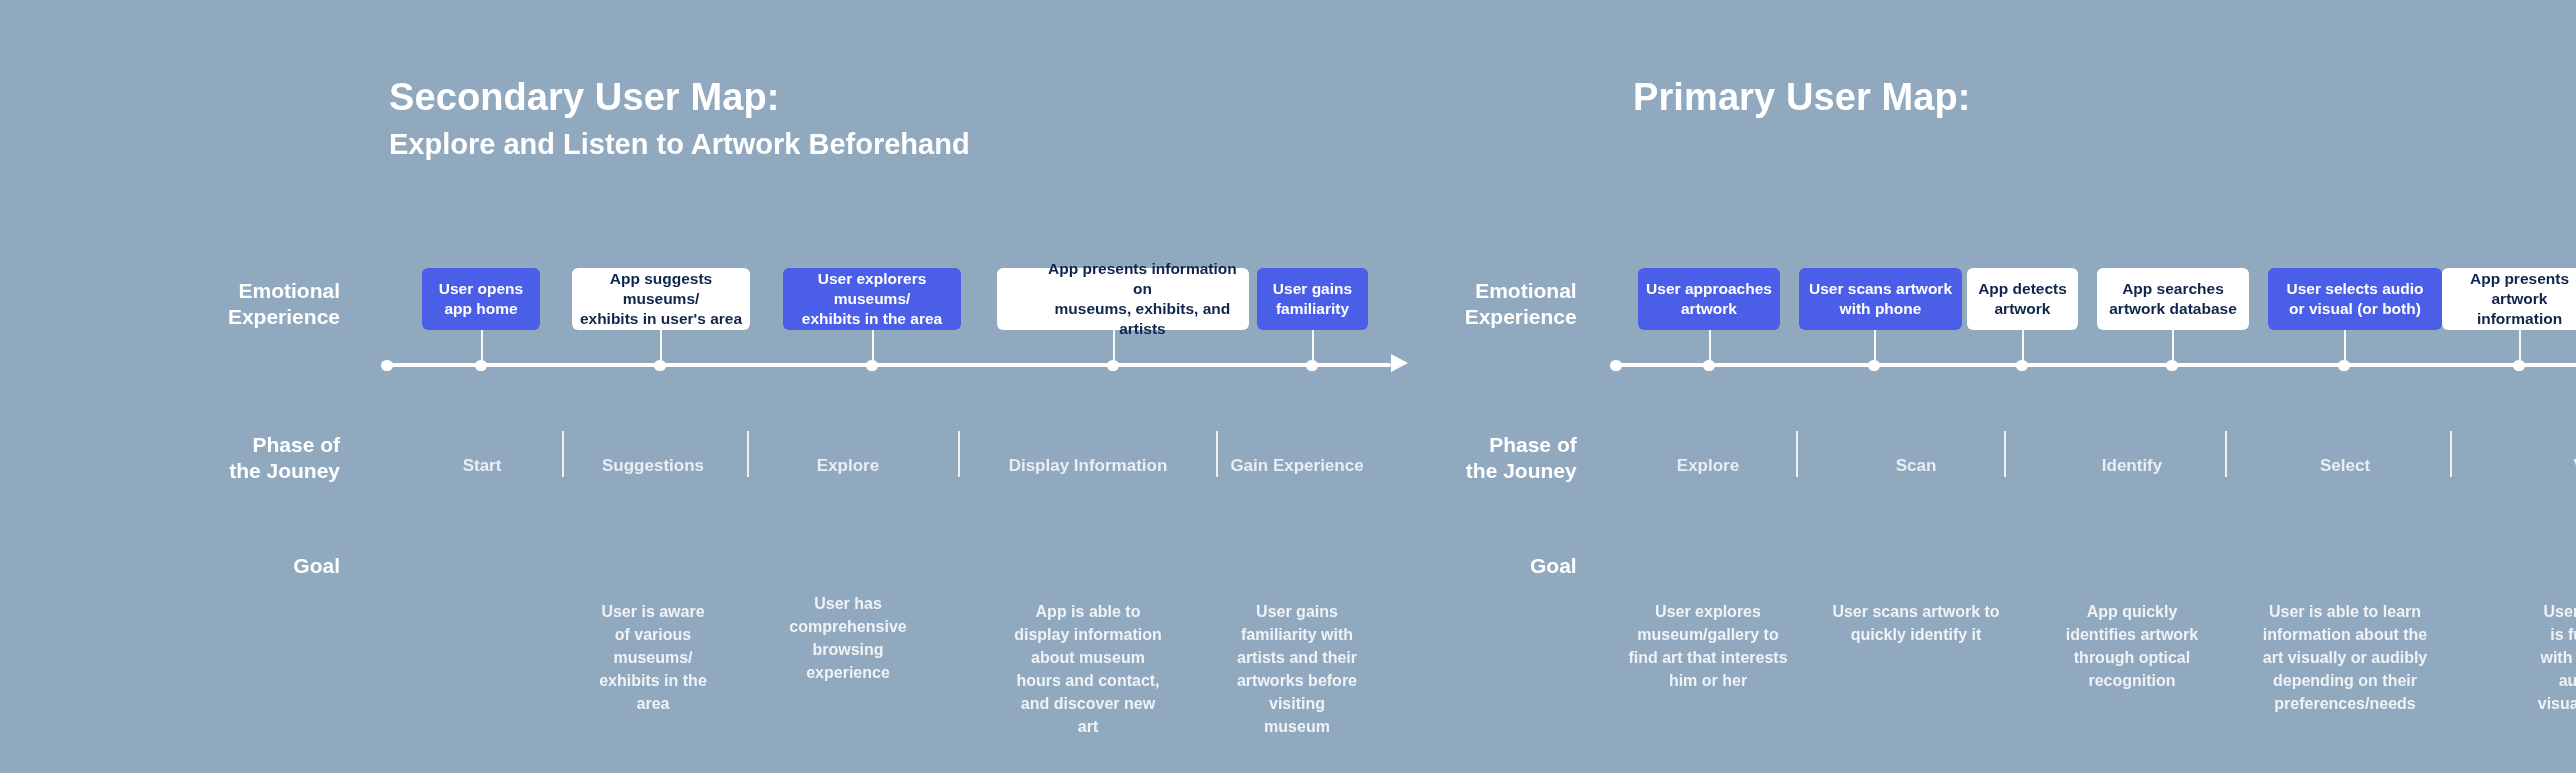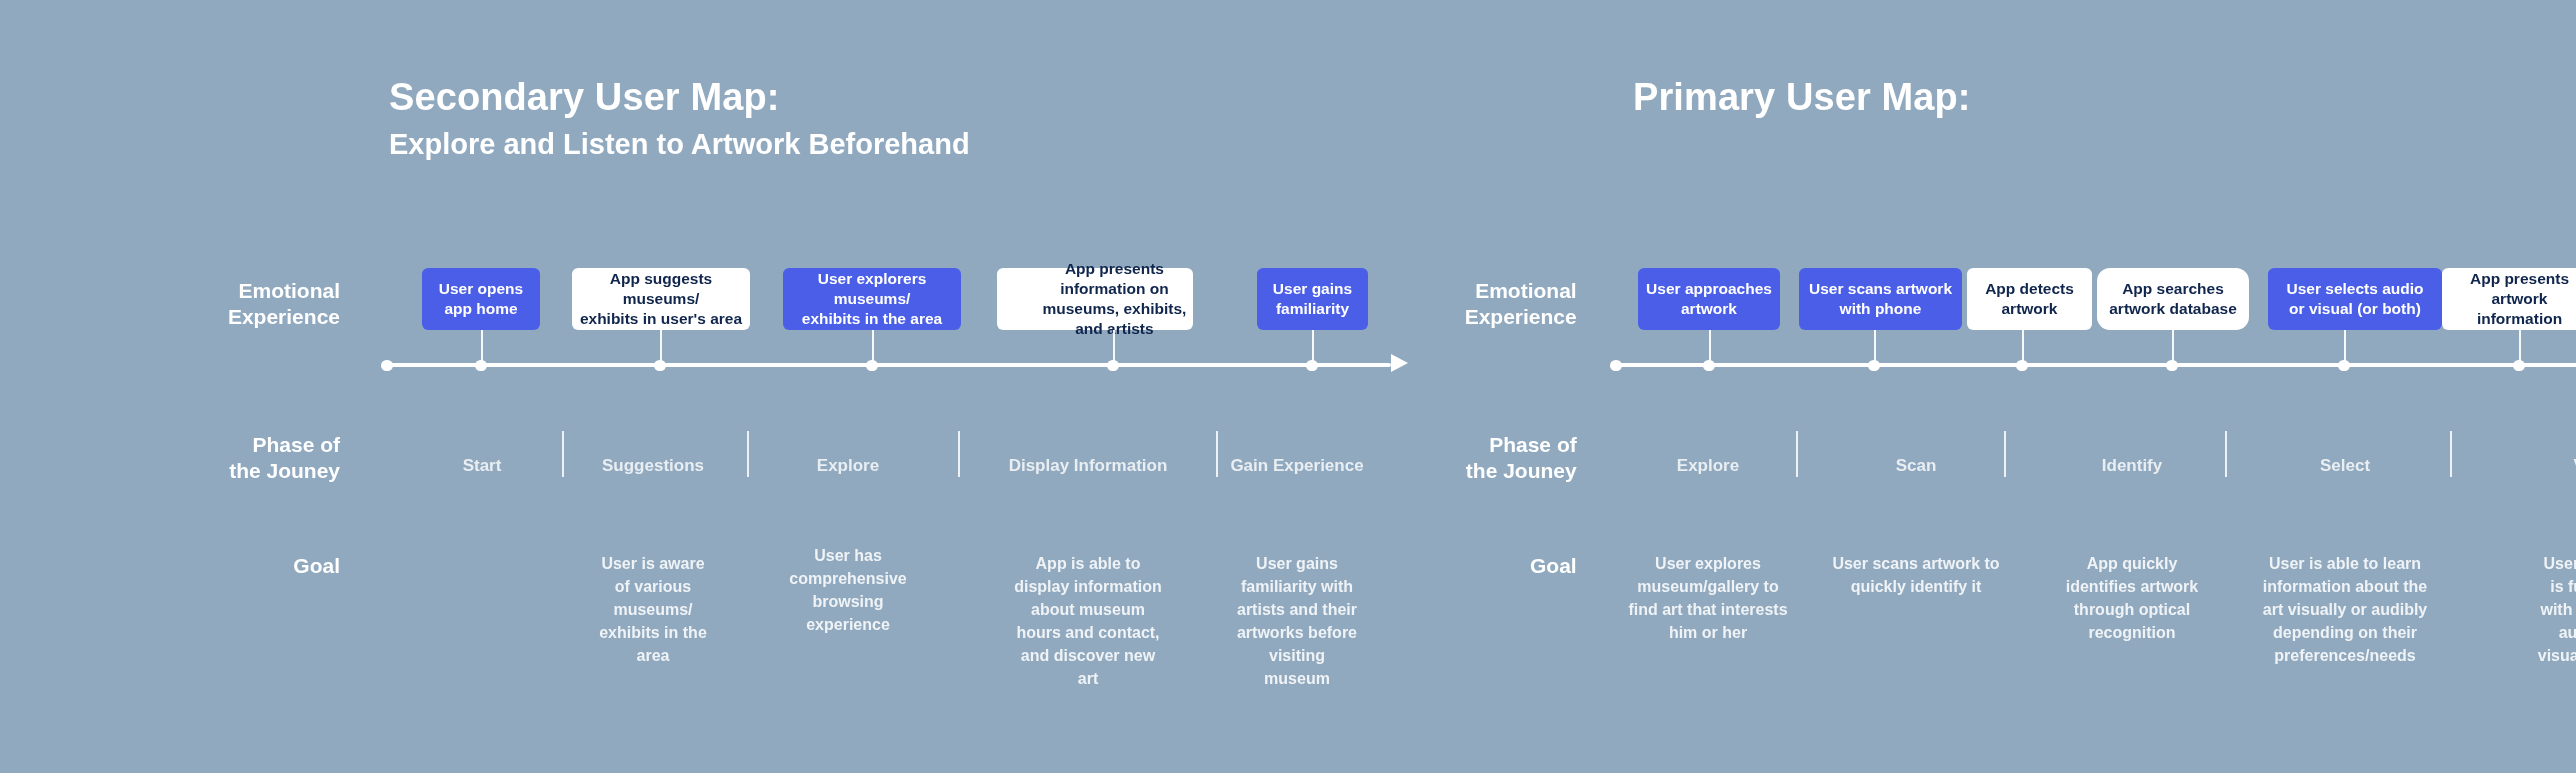--- a/index.html
+++ b/index.html
@@ -79,20 +79,21 @@
   }
 
   
   .goal-row{position:absolute;left:0;right:0;}
   .goal{
     position:absolute;text-align:center;
     color:rgba(255,255,255,.86);
     font-size:16px;font-weight:600;line-height:1.44;
     transform:translateX(-50%);
     white-space:pre-line;
+    margin-top:48px;
   }
 </style>
 </head>
 <body>
 
 <div class="board">
 
   <section class="map map-secondary">
 
     <div class="title-block" style="--tx:389px">
@@ -104,21 +105,21 @@
       <div class="row-label" style="left:185px;width:155px;top:10.3px;font-size:21px;">Emotional
 Experience</div>
 
       <div class="cards">
         <div class="card blue" style="left:422px;  width:118px; height:62px;">User opens
 app home</div>
         <div class="card white" style="left:572px; width:178px; height:62px;">App suggests museums/
 exhibits in user's area</div>
         <div class="card blue" style="left:783px; width:178px; height:62px;">User explorers museums/
 exhibits in the area</div>
-        <div class="card white" style="left:997px; width:196px; height:62px;padding-left:44px;">App presents information on
+        <div class="card white" style="left:997px; width:252px; height:62px;padding-left:44px;">App presents information on
 museums, exhibits, and artists</div>
         <div class="card blue" style="left:1257px; width:111px; height:62px;">User gains
 familiarity</div>
       </div>
 
       <div class="stem" style="left:481px;  top:62px;height:33px;"></div>
       <div class="stem" style="left:660px; top:62px;height:33px;"></div>
       <div class="stem" style="left:872px; top:62px;height:33px;"></div>
       <div class="stem" style="left:1113px; top:62px;height:33px;"></div>
       <div class="stem" style="left:1312px; top:62px;height:33px;"></div>
@@ -186,23 +187,23 @@
 
     <div class="emo-row" style="top:268px">
       <div class="row-label" style="left:-10.3px;width:155px;top:10.3px;font-size:21px;">Emotional
 Experience</div>
 
       <div class="cards">
         <div class="card blue" style="left:206px;  width:142px; height:62px;">User approaches
 artwork</div>
         <div class="card blue" style="left:367px;  width:163px; height:62px;text-align:center;">User scans artwork
 with phone</div>
-        <div class="card white" style="left:535px; width:125px; height:62px;">App detects
+        <div class="card white" style="left:535px; width:111px; height:62px;">App detects
 artwork</div>
-        <div class="card white" style="left:665px; width:152px; height:62px;border-radius:13px;">App searches
+        <div class="card white" style="left:665px; width:152px; height:62px;">App searches
 artwork database</div>
         <div class="card blue" style="left:836px; width:174px; height:62px;">User selects audio
 or visual (or both)</div>
         <div class="card white" style="left:1010px; width:155px; height:62px;">App presents
 artwork information</div>
 
       </div>
 
       <div class="stem" style="left:277px;  top:62px;height:33px;"></div>
       <div class="stem" style="left:442px;  top:62px;height:33px;"></div>

